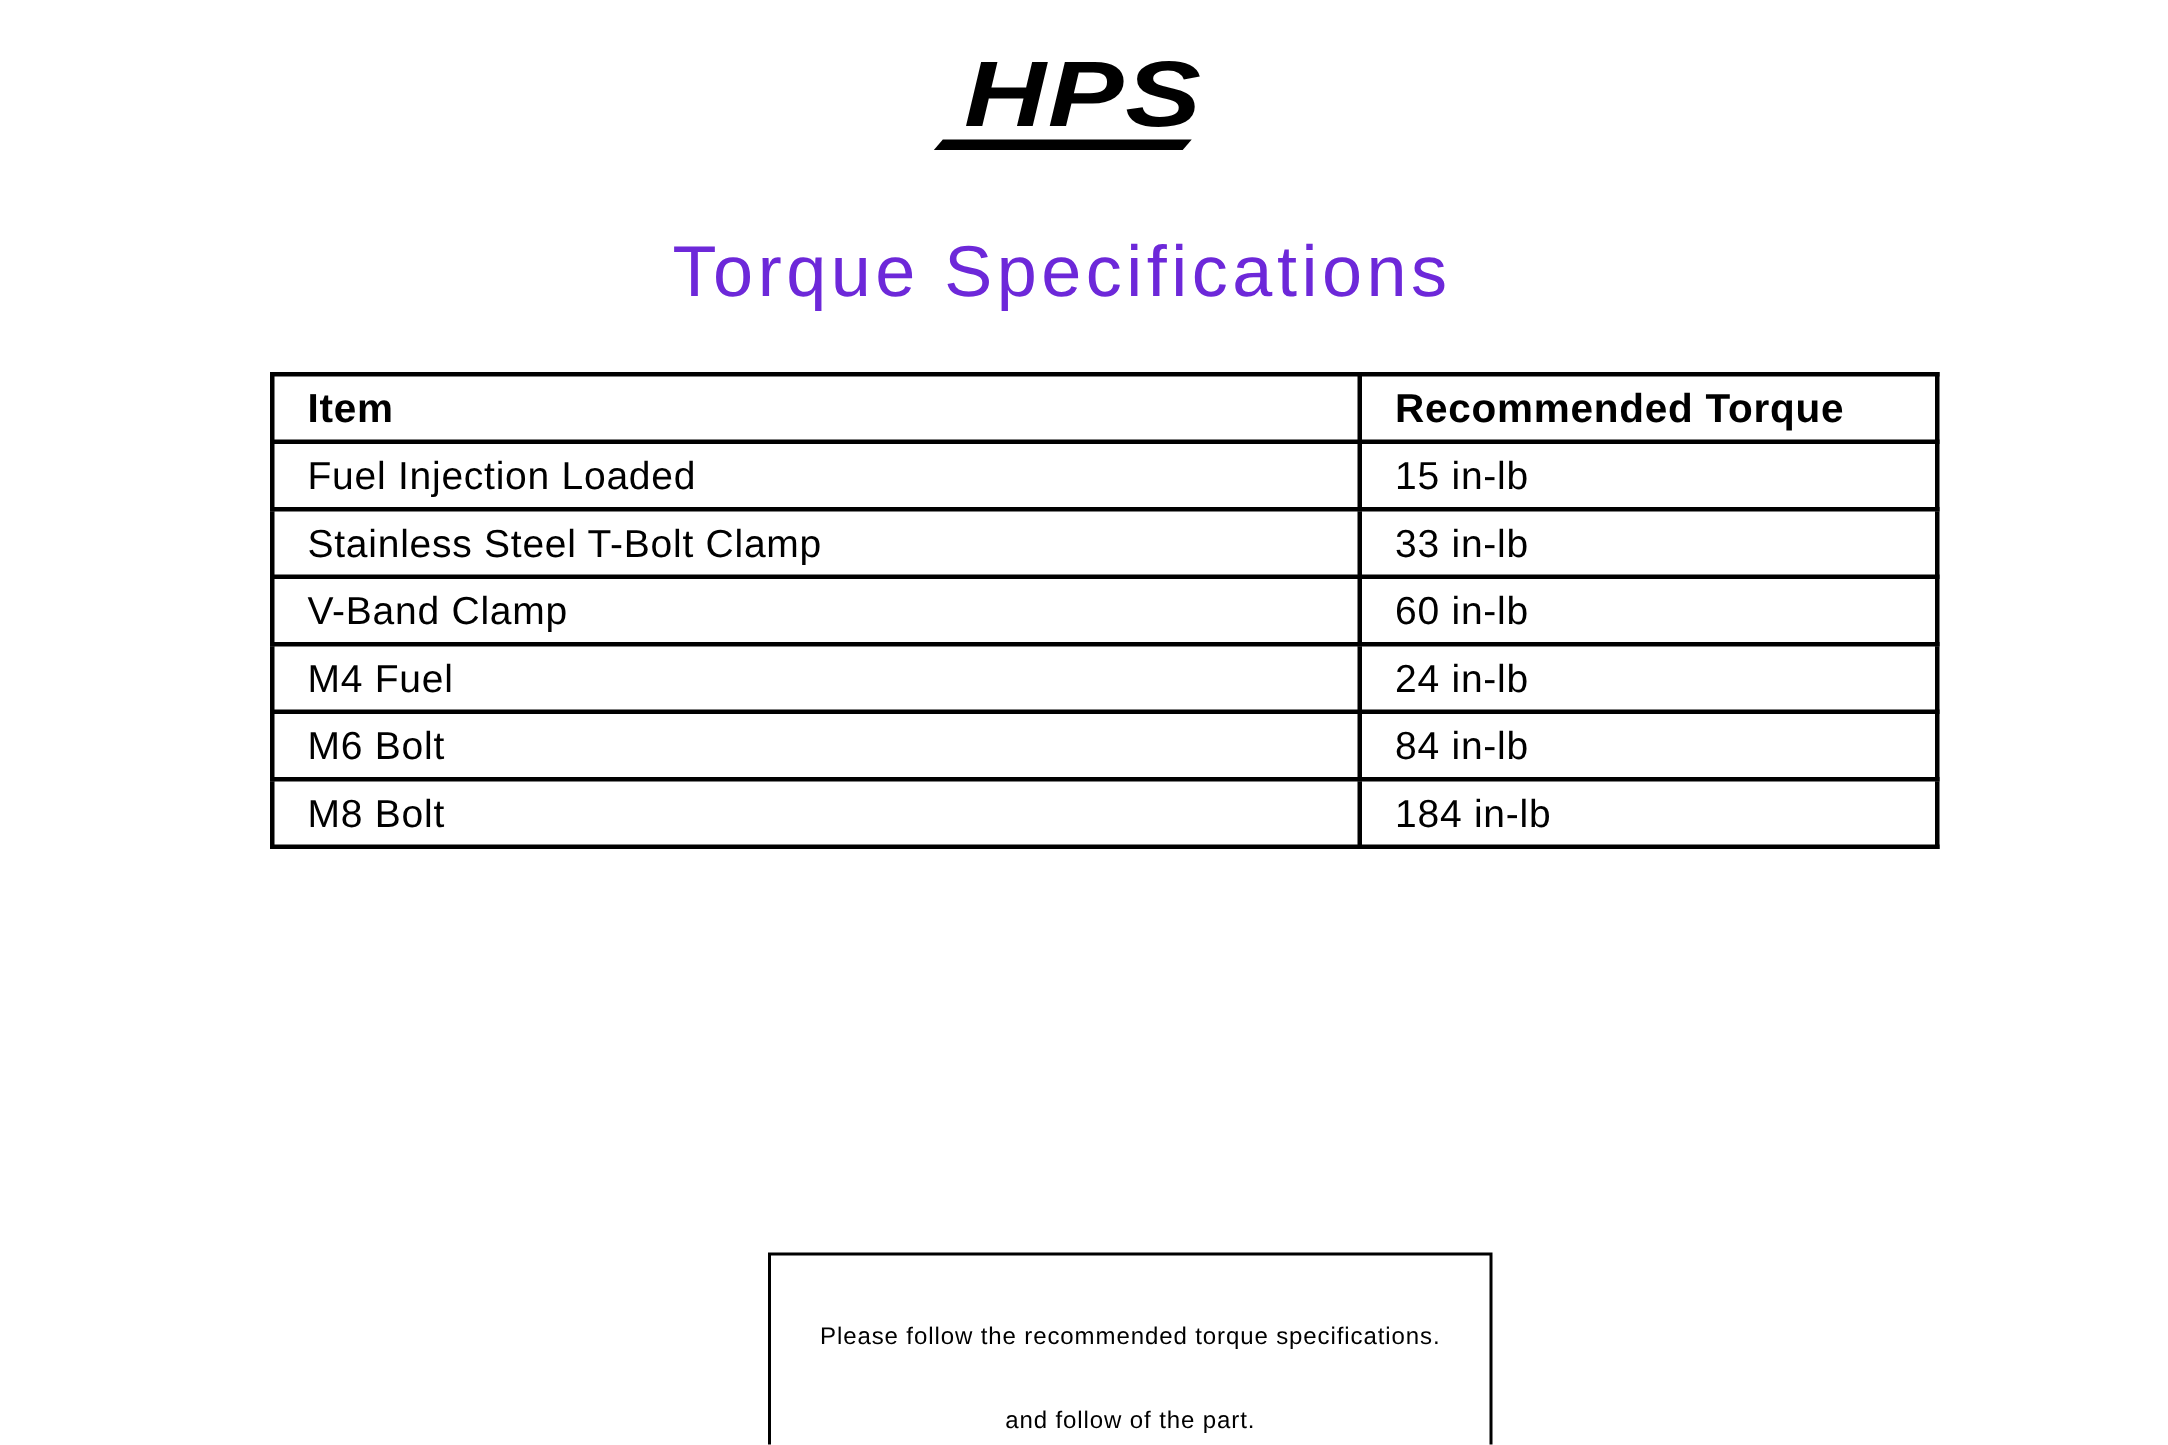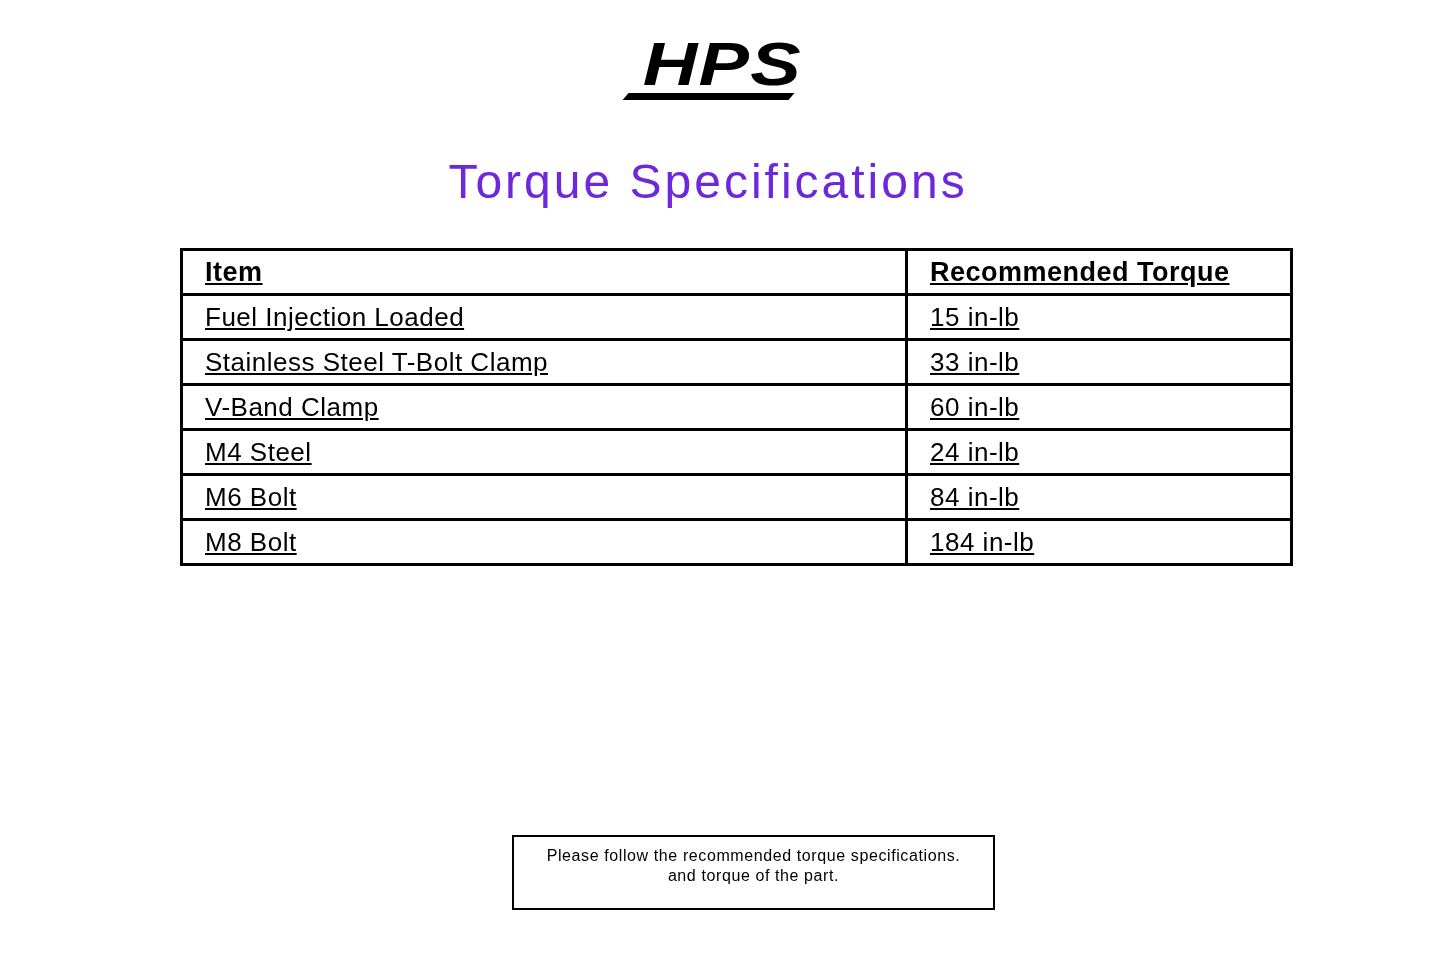--- a/index.html
+++ b/index.html
@@ -65,21 +65,20 @@
   }
 
   
   table.spec-table {
     position: absolute;
     left: 180px;
     top: 248px;
     width: 1110px;
     border-collapse: collapse;
     table-layout: fixed;
-    text-decoration: underline;
   }
   .spec-table th,
   .spec-table td {
     border: 3px solid #000000;
     height: 45px;
     padding: 0 10px 0 22px;
     text-align: left;
     vertical-align: middle;
     font-size: 26px;
     letter-spacing: 0.5px;
@@ -102,20 +101,21 @@
     min-height: 75px;
     border: 2px solid #000000;
     padding: 9px 6px 8px 6px;
     text-align: center;
   }
   .note-line {
     font-size: 16px;
     line-height: 20px;
     letter-spacing: 0.6px;
     color: #000000;
+    margin-top: 36px;
   }
 </style>
 </head>
 <body>
 
 <div class="page">
 
   <div class="logo-wrap">
     <span class="logo-inner">
       <span class="logo-text">HPS</span>
@@ -143,32 +143,32 @@
       </tr>
       <tr>
         <td>Stainless Steel T-Bolt Clamp</td>
         <td>33 in-lb</td>
       </tr>
       <tr>
         <td>V-Band Clamp</td>
         <td>60 in-lb</td>
       </tr>
       <tr>
-        <td>M4 Steel</td>
+        <td>M4 Fuel</td>
         <td>24 in-lb</td>
       </tr>
       <tr>
         <td>M6 Bolt</td>
         <td>84 in-lb</td>
       </tr>
       <tr>
         <td>M8 Bolt</td>
         <td>184 in-lb</td>
       </tr>
     </tbody>
   </table>
 
   <div class="note-box">
     <div class="note-line">Please follow the recommended torque specifications.</div>
-    <div class="note-line">and torque of the part.</div>
+    <div class="note-line">and follow of the part.</div>
   </div>
 
 </div>
 
 </body></html>

